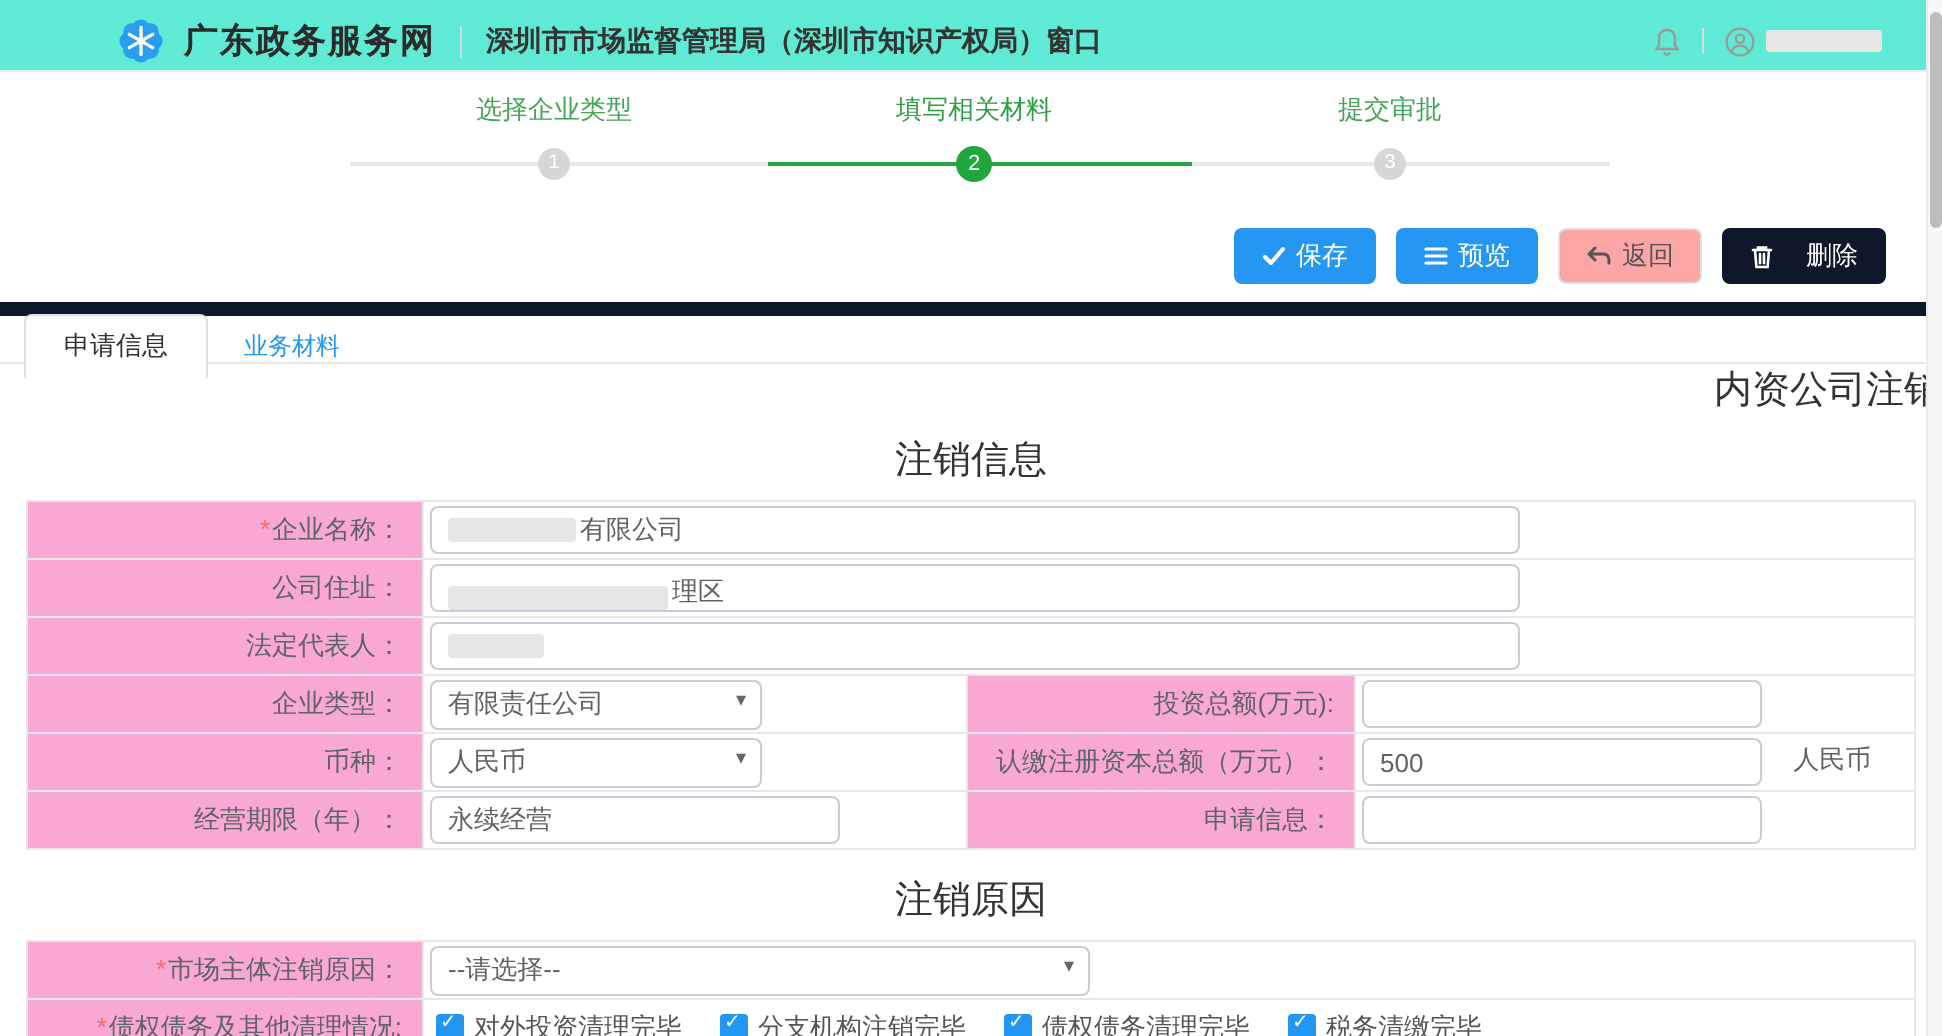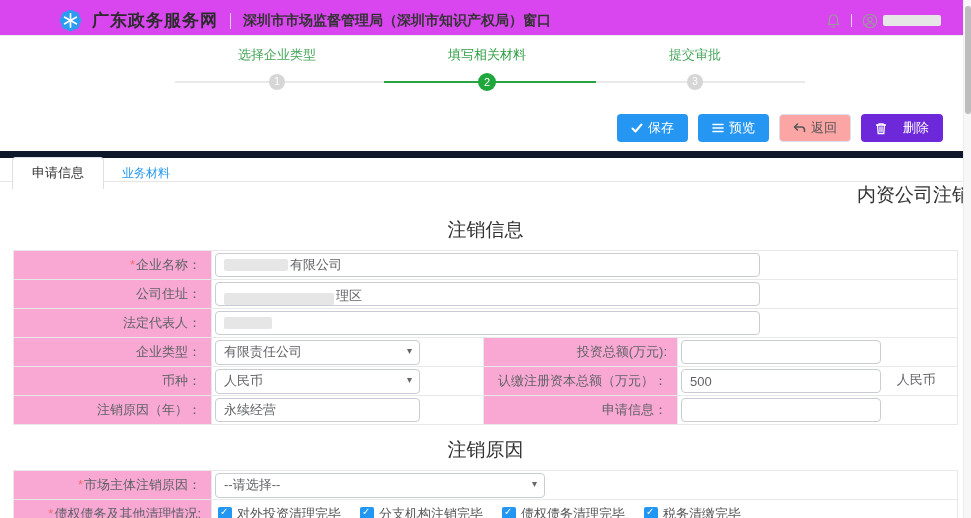--- a/index.html
+++ b/index.html
@@ -6,21 +6,21 @@
   html,body { width:971px; height:518px; background:#fff; overflow:hidden;
     font-family:"Liberation Sans","DejaVu Sans",sans-serif; color:#333; }
   .page { position:relative; width:971px; height:518px; background:#fff; }
 
   
   .top-artifact { position:absolute; top:0; left:655px; width:250px; height:5px;
     background:#fff; border-radius:0 0 6px 6px; box-shadow:0 1px 3px rgba(0,0,0,.14); }
 
   
   .header { display:flex; align-items:center; height:36px; padding:6px 30px 0 58px;
-    border-bottom:1px solid #ececec; background:#d946ef; position:relative; z-index:2; }
+    border-bottom:1px solid #ececec; background:#5eead4; position:relative; z-index:2; }
   .logo { width:25px; height:25px; flex:0 0 auto; }
   .brand { font-size:17px; font-weight:bold; color:#2b2b2b; margin-left:9px; letter-spacing:1px; }
   .hdr-div { width:1px; height:16px; background:#d8d8d8; margin:0 12px; }
   .dept { font-size:14px; font-weight:bold; color:#333; }
   .hdr-right { margin-left:auto; display:flex; align-items:center; }
   .icon-btn svg { display:block; }
   .hdr-div2 { width:1px; height:13px; background:#dcdcdc; margin:0 10px; }
   .redact { display:inline-block; background:#e6e6e6; border-radius:2px; vertical-align:middle; }
   .redact.user { width:58px; height:11px; margin-left:5px; }
 
@@ -36,21 +36,21 @@
   .step.active .dot { background:#1fa73c; width:18px; height:18px; line-height:18px; font-size:11px; }
   .s1 { left:277px; } .s2 { left:487px; } .s3 { left:695px; }
   .step .dot-wrap { height:20px; display:flex; align-items:center; justify-content:center; }
 
   
   .toolbar { display:flex; justify-content:flex-end; align-items:center; gap:10px;
     padding-right:28px; margin-top:10px; }
   .btn { display:inline-flex; align-items:center; gap:5px; height:28px; padding:0 13px;
     border-radius:4px; font-size:13px; border:1px solid transparent; cursor:pointer; background:#2597f3; color:#fff; }
   .btn.plain { background:#fca5a5; border-color:#dcdfe6; color:#555; }
-  .btn.danger { background:#6d28d9;gap:16px; }
+  .btn.danger { background:#0f172a;gap:16px; }
   .btn svg { display:block; }
 
   
   .tabbar { position:relative; margin-top:9px; height:31px;
     border-top:7px solid #0f172a; border-bottom:1px solid #e6e6e6; }
   .tab-active { position:absolute; top:-1px; left:12px; height:32px; line-height:30px;
     background:#fff; border:1px solid #dcdfe6; border-bottom:none; border-radius:4px 4px 0 0;
     padding:0 19px; font-size:13px; color:#303133; z-index:1; }
   .tab-inactive { position:absolute; top:0; left:112px; line-height:30px; padding:0 10px;
     font-size:12px; color:#2097f3; cursor:pointer; }
@@ -63,21 +63,21 @@
   table.grid { border-collapse:collapse; width:945px; margin:7px 13px 0; table-layout:fixed; }
   table.grid td { border:1px solid #e8e8e8; height:29px; font-size:13px; color:#606266; }
   td.lab { background:#f9a8d4; text-align:right; padding-right:10px; white-space:nowrap; }
   td.fld { background:#fff; padding-left:3px; }
   .required::before { content:"*"; color:#f56c6c; margin-right:1px; }
   .ipt { height:24px; border:1px solid #c9ccd4; border-radius:4px; padding:0 8px;
     font-size:13px; color:#606266; font-family:inherit; background:#fff; vertical-align:middle; }
   .ipt.w-long { width:545px; }
   .ipt.w-mid  { width:205px; }
   .ipt.w-sm   { width:200px; }
-  .sel { position:relative; display:inline-flex; align-items:center; width:205px; height:25px;
+  .sel { position:relative; display:inline-flex; align-items:center; width:166px; height:25px;
     border:1px solid #c9ccd4; border-radius:4px; padding:0 20px 0 8px; background:#fff;
     font-size:13px; color:#606266; vertical-align:middle; cursor:pointer; }
   .sel::after { content:"▾"; position:absolute; right:7px; top:4px; font-size:10px; color:#666; }
   .sel.w-wide { width:330px; }
   .suffix { margin-left:12px; font-size:13px; color:#606266; }
   .redact.v1 { width:64px; height:12px; margin-right:2px; }
   .redact.v2 { width:110px; height:12px; margin-right:2px; }
   .redact.v3 { width:48px; height:12px; }
 
   
@@ -252,21 +252,21 @@
               <span>人民币</span>
             </span>
       </td>
       <td class="lab"><span>认缴注册资本总额（万元）：</span></td>
       <td class="fld">
         <input class="ipt w-sm" value="500" style="">
         <span class="suffix">人民币</span>
       </td>
     </tr>
     <tr>
-      <td class="lab"><span>注销原因（年）：</span></td>
+      <td class="lab"><span>经营期限（年）：</span></td>
       <td class="fld">
         <input class="ipt w-mid" value="永续经营" style="">
       </td>
       <td class="lab"><span>申请信息：</span></td>
       <td class="fld">
         <input class="ipt w-sm" value="" style="">
       </td>
     </tr>
   </tbody>
     </table>

